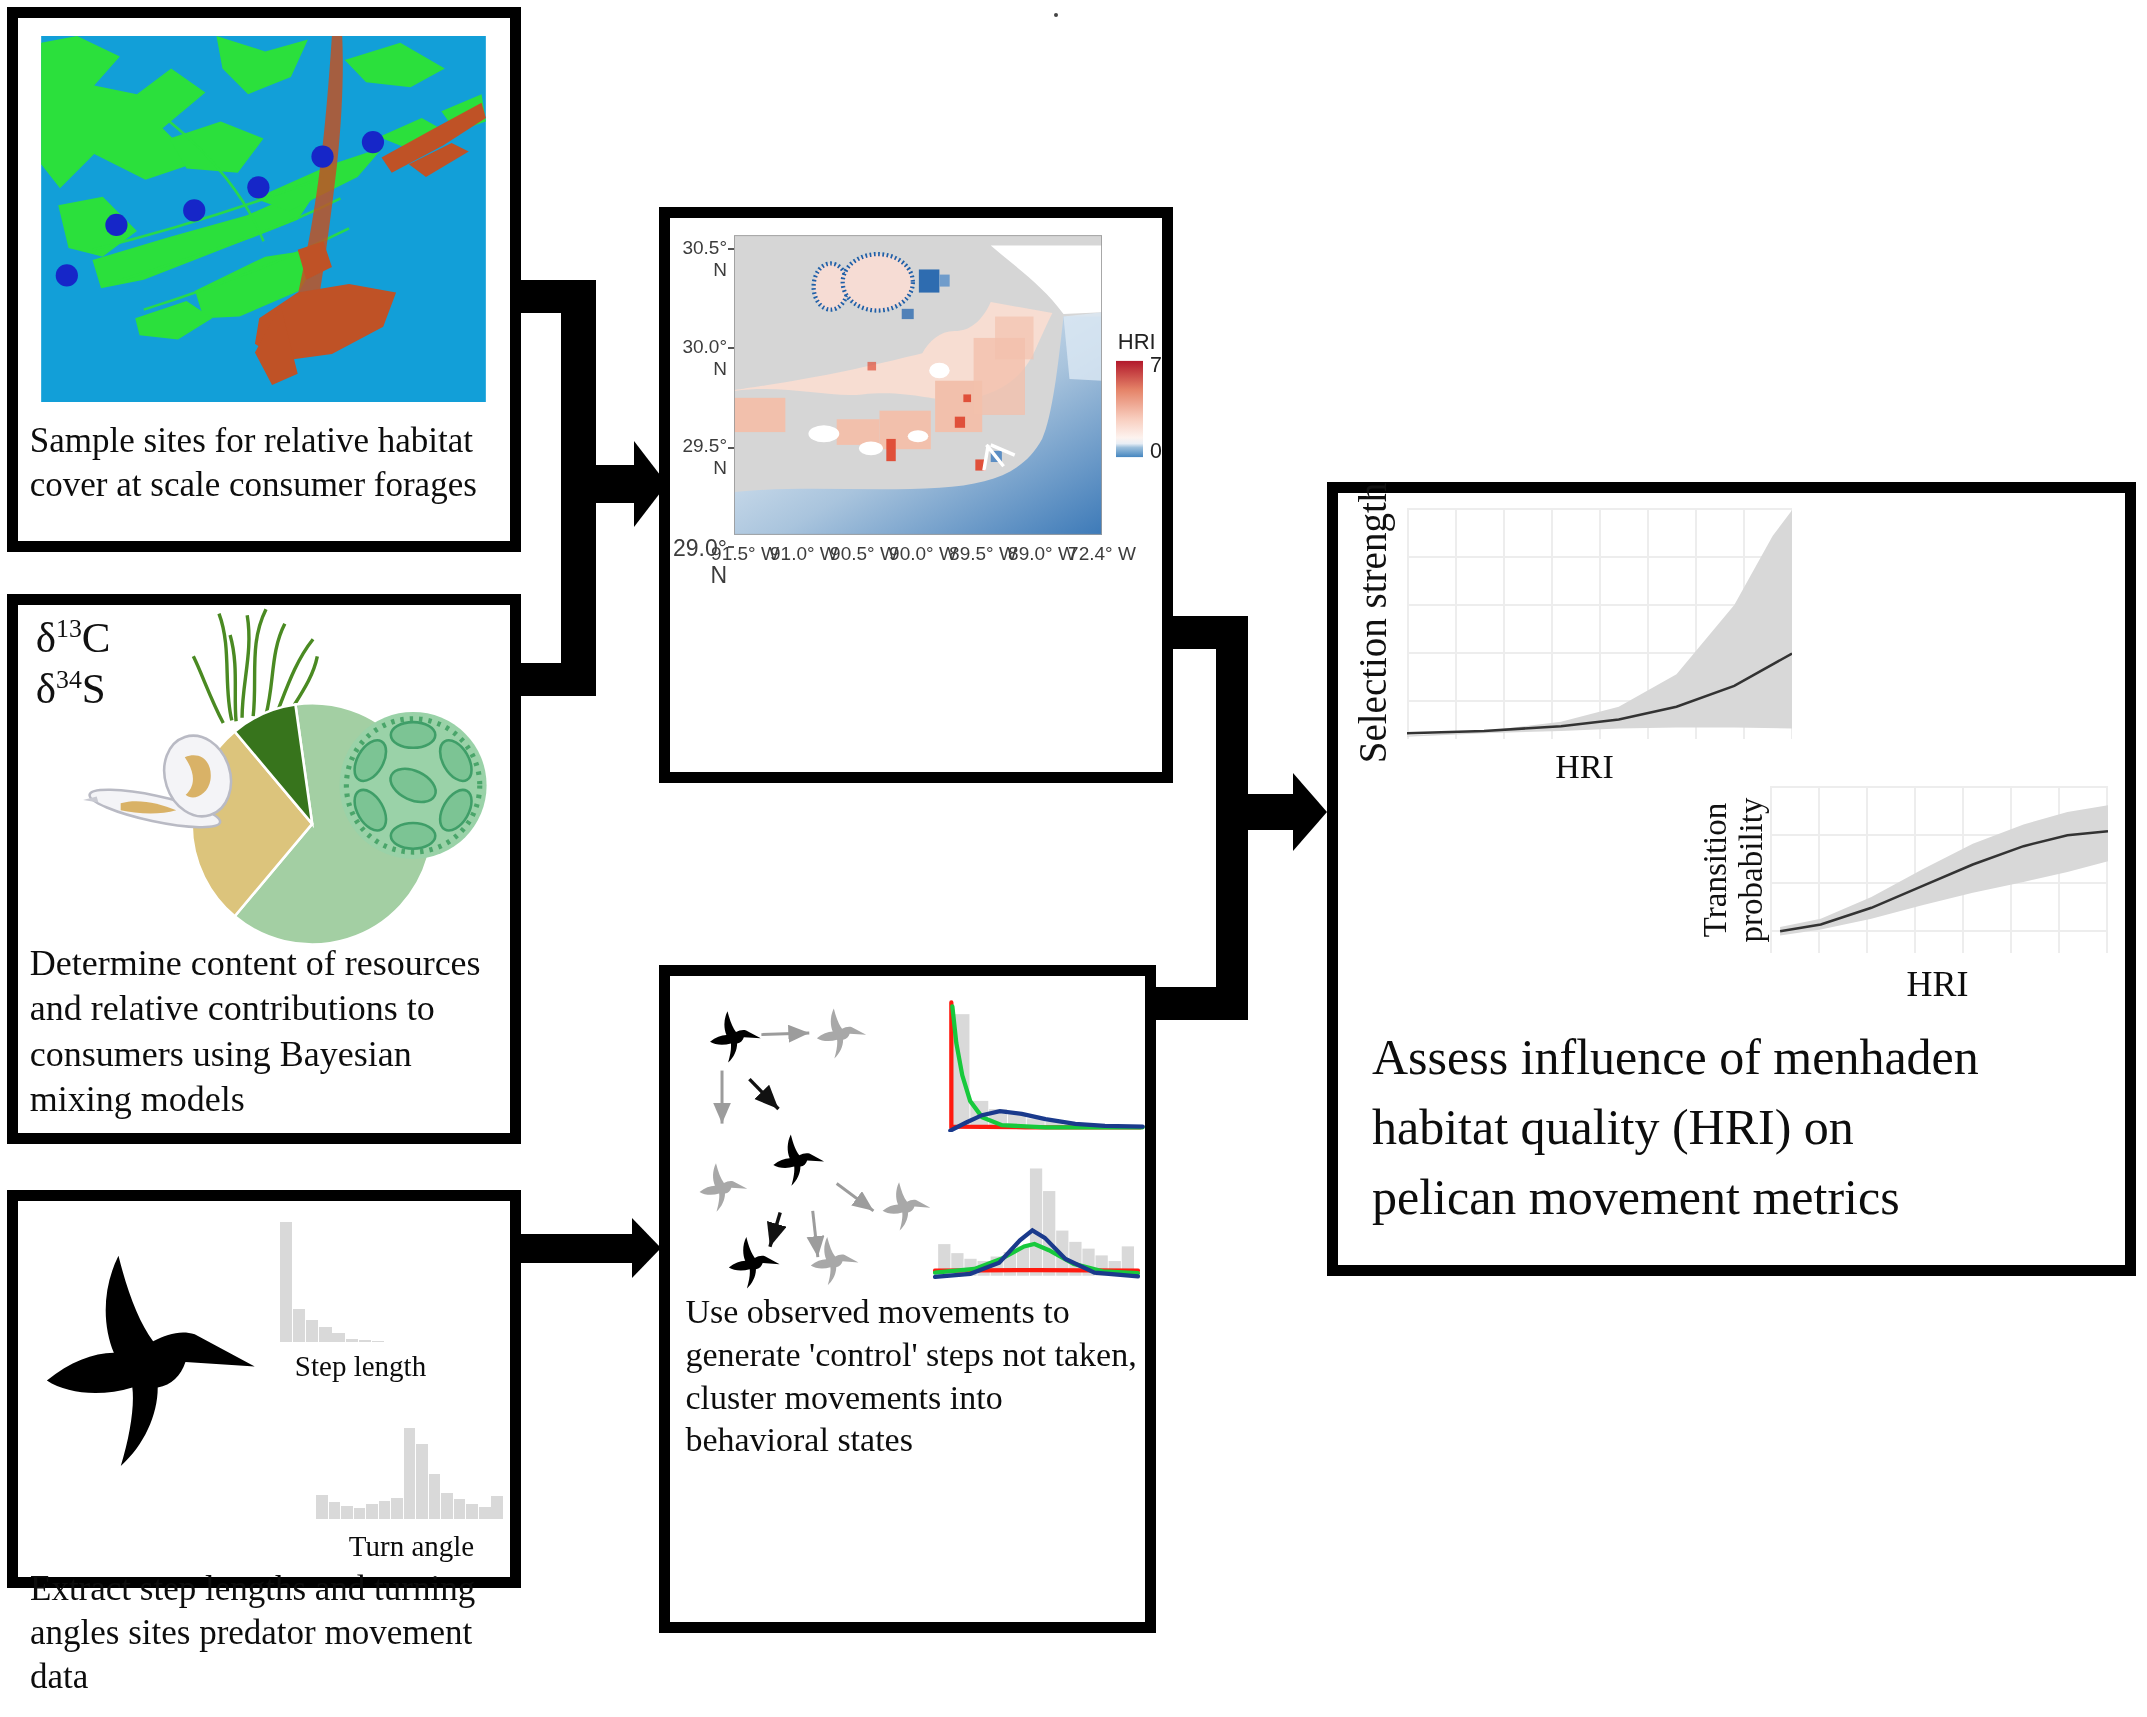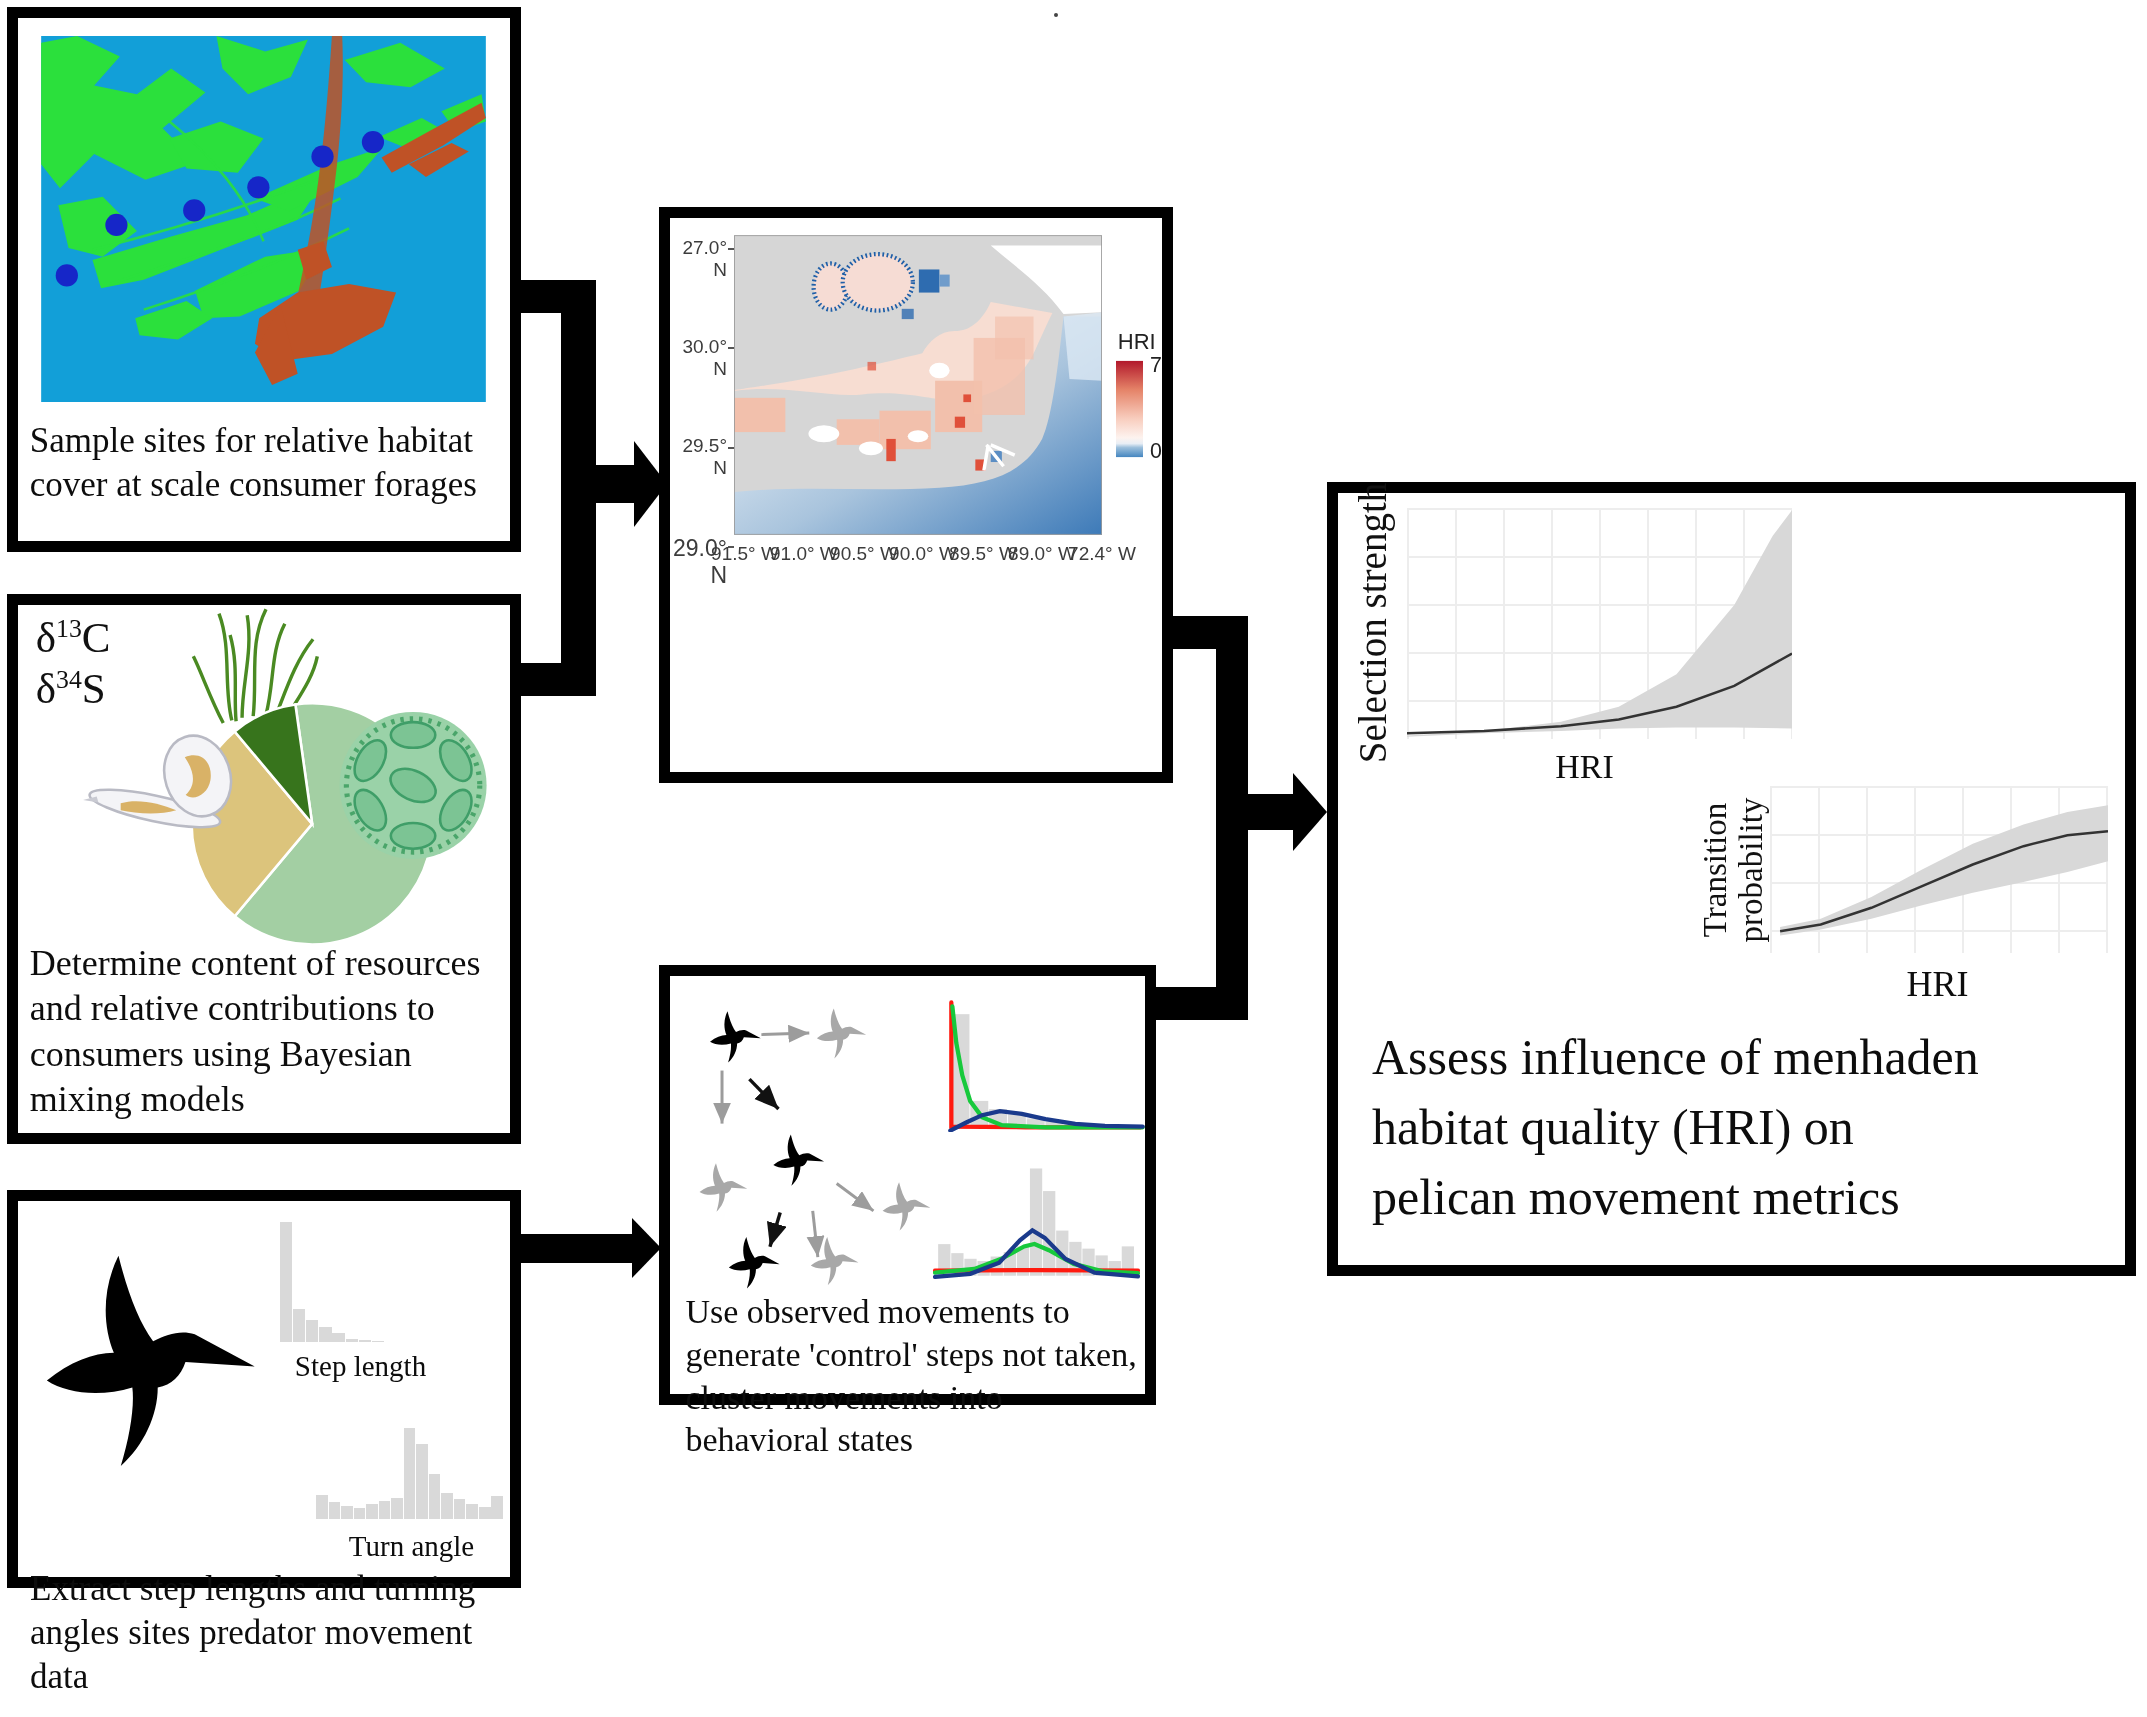--- a/index.html
+++ b/index.html
@@ -161,21 +161,21 @@
       <div style="height: 15.4px;"></div>
       <div style="height: 12px;"></div>
       <div style="height: 23px;"></div>
     </div>
   <div class="caption" style="left:308px;top:327px;width:171px;font-size:29px;text-align:center;">Turn angle</div>
   <div class="caption" style="left:12px;top:366px;width:485px;font-size:35px;">Extract step lengths and turning angles sites predator movement data</div>
 </div>
 
 <div class="panel" style="left:659px;top:207px;width:514px;height:576px;">
   <div id="lat-ticks">
-      <div class="ticklbl" style="left: 0px; top: 19px; width: 57px; text-align: right; font-size: 19px;">27.0° N</div>
+      <div class="ticklbl" style="left: 0px; top: 19px; width: 57px; text-align: right; font-size: 19px;">30.5° N</div>
       <div style="position: absolute; left: 58px; top: 30px; width: 6px; height: 1.7px; background: rgb(85, 85, 85);"></div>
       <div class="ticklbl" style="left: 0px; top: 118px; width: 57px; text-align: right; font-size: 19px;">30.0° N</div>
       <div style="position: absolute; left: 58px; top: 129px; width: 6px; height: 1.7px; background: rgb(85, 85, 85);"></div>
       <div class="ticklbl" style="left: 0px; top: 217px; width: 57px; text-align: right; font-size: 19px;">29.5° N</div>
       <div style="position: absolute; left: 58px; top: 229px; width: 6px; height: 1.7px; background: rgb(85, 85, 85);"></div>
       <div class="ticklbl" style="left: 0px; top: 317px; width: 57px; text-align: right; font-size: 23px;">29.0° N</div>
       <div style="position: absolute; left: 58px; top: 328px; width: 6px; height: 1.7px; background: rgb(85, 85, 85);"></div>
     </div>
   <div id="lon-ticks">
       <div class="ticklbl" style="left: 41px; top: 325px; width: 68px; text-align: center; font-size: 19px;">91.5° W</div>
@@ -248,21 +248,21 @@
   <div style="position:absolute;left:441px;top:111px;width:60px;height:223px;">
     <div class="ticklbl" style="left:6.8px;top:0;font-size:22px;color:#222;">HRI</div>
     <svg style="position:absolute;left:5.1px;top:31px;" width="27" height="98" viewBox="0 0 32 114">
         <rect width="32" height="114" fill="url(#cbGrad)"></rect>
       </svg>
     <div class="ticklbl" style="left:39px;top:24px;font-size:21.4px;color:#222;">7</div>
     <div class="ticklbl" style="left:39px;top:110px;font-size:21.4px;color:#222;">0</div>
   </div>
 </div>
 
-<div class="panel" style="left:659px;top:965px;width:497px;height:440px;">
+<div class="panel" style="left:659px;top:965px;width:497px;height:668px;">
   <svg style="position:absolute;left:4.3px;top:8.6px;" width="274" height="308" viewBox="0 0 320 360">
     <defs>
       <marker id="mb" markerWidth="10" markerHeight="10" refX="7" refY="3" orient="auto">
           <path d="M0,0 L7,3 L0,6 Z" fill="#111"></path>
         </marker>
       <marker id="mg" markerWidth="10" markerHeight="10" refX="7" refY="3" orient="auto">
           <path d="M0,0 L7,3 L0,6 Z" fill="#9c9c9c"></path>
         </marker>
       <symbol id="bird" viewBox="0 0 100 100">
         <path d="M6,58 C16,50 26,46 35,46 C30,34 30,18 37,4 C41,20 46,33 52,41 C58,38 64,36 70,38 L96,52 L66,50 C64,56 60,60 54,61 C54,73 48,86 38,95 C42,82 44,69 43,61 C30,65 15,64 6,58 Z"></path>

